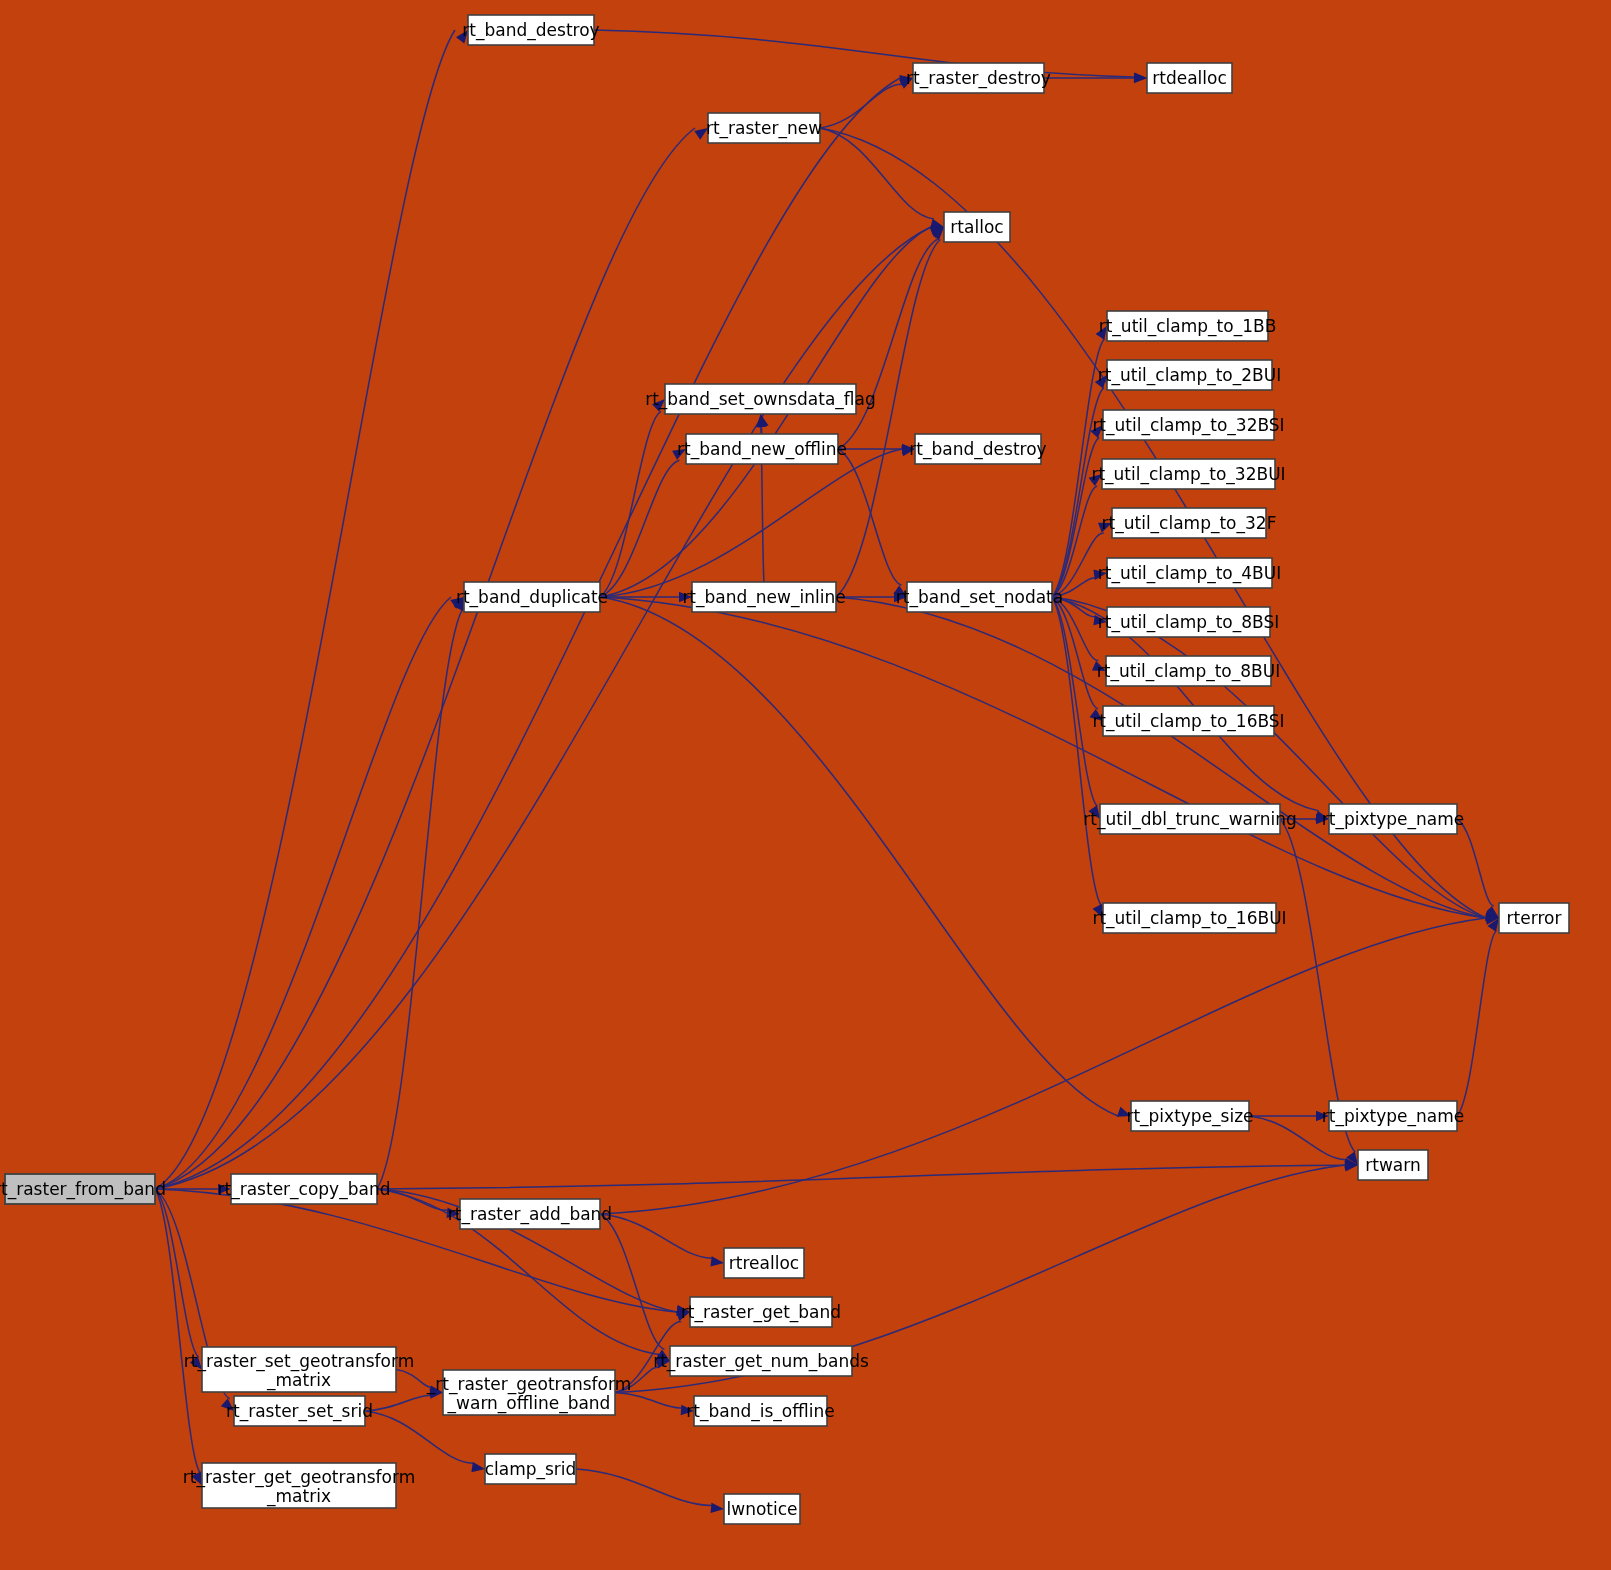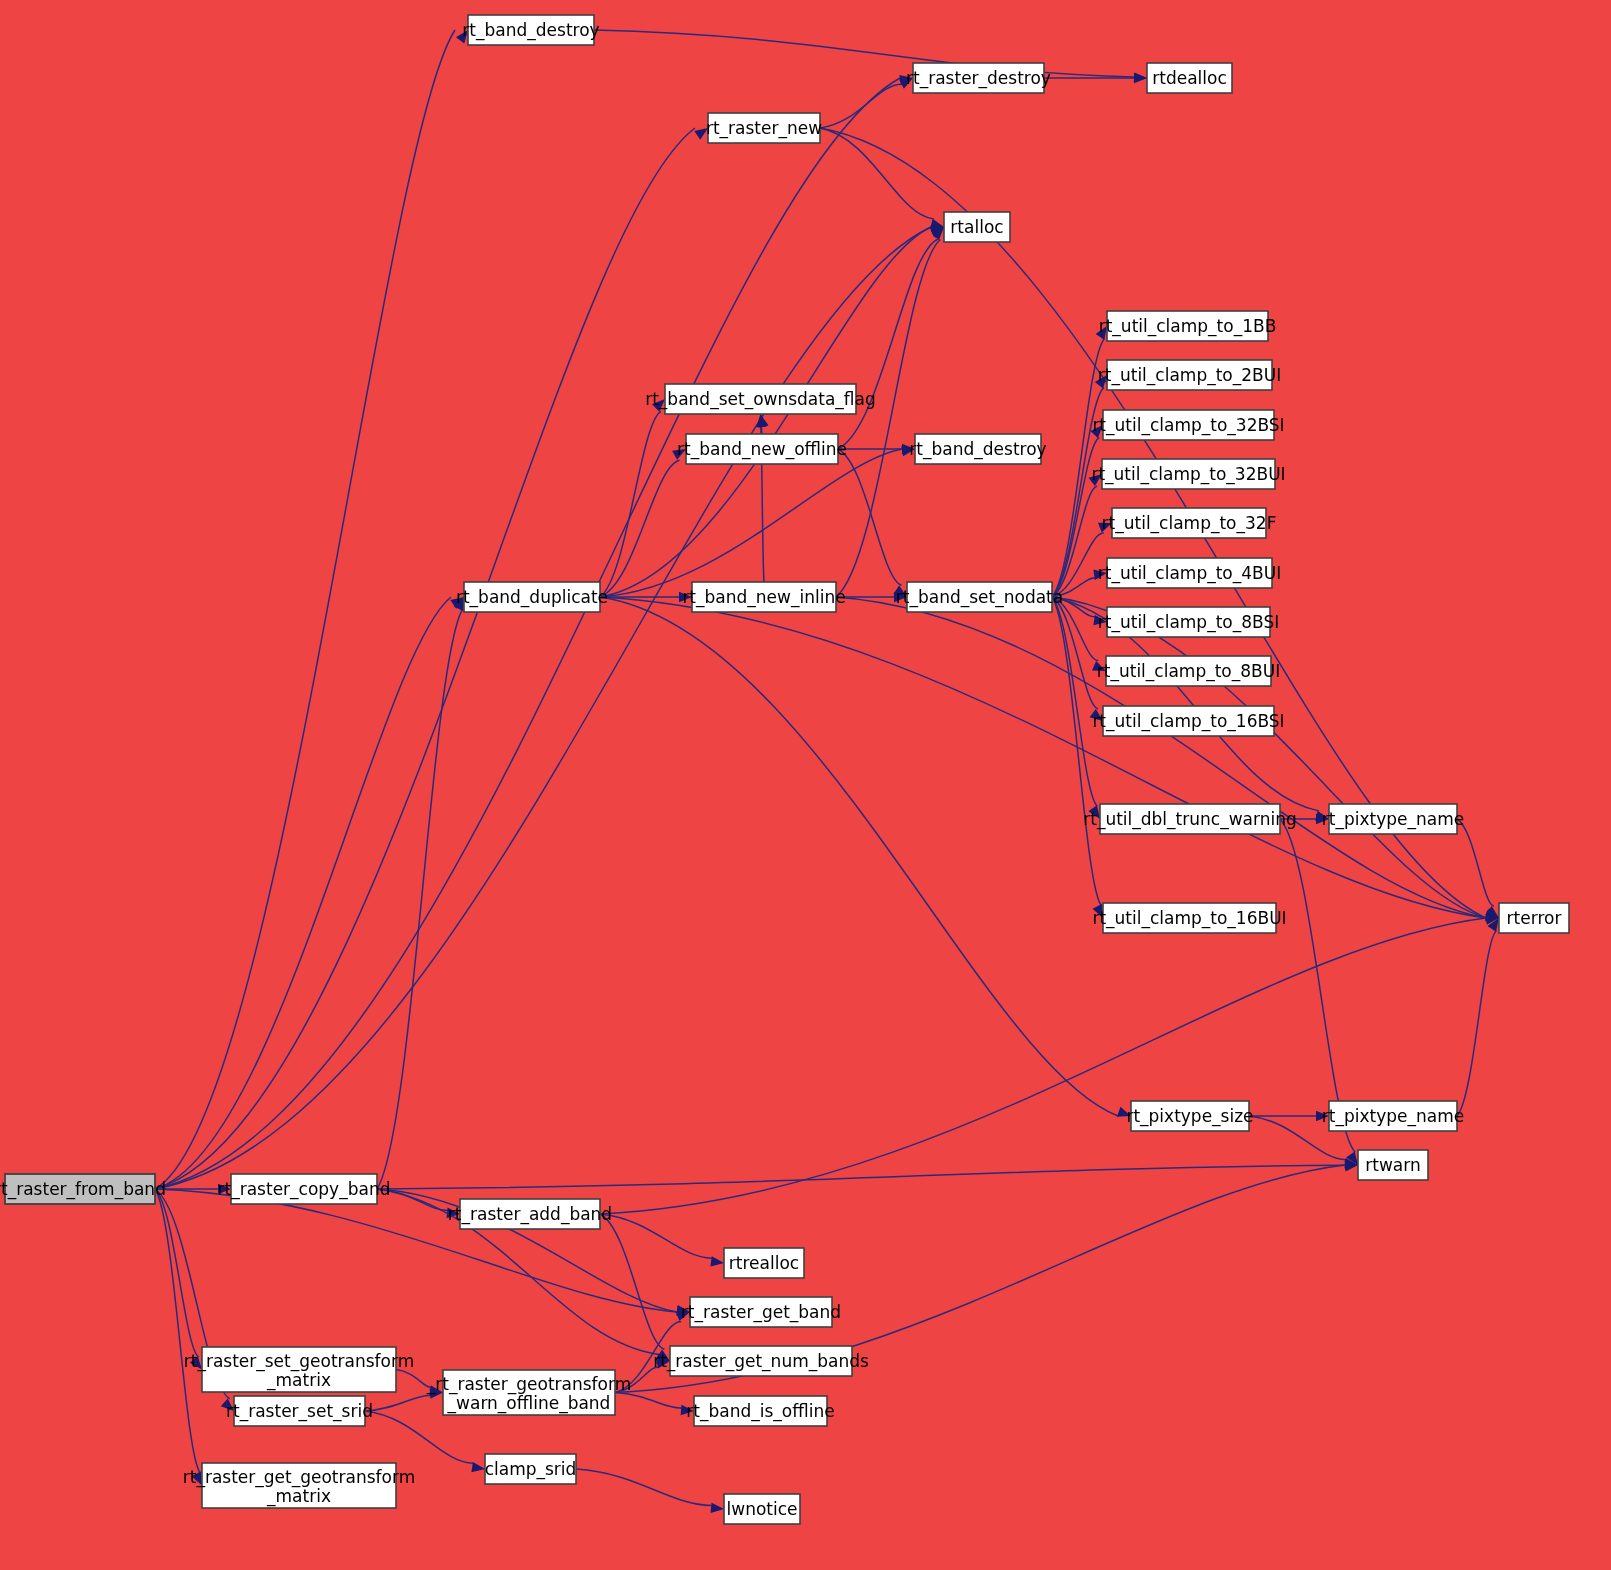--- a/index.html
+++ b/index.html
@@ -1,17 +1,17 @@
 <!DOCTYPE html>
 <html><head>
 <meta charset="utf-8">
 <style>
   html,body{margin:0;padding:0;background:#ffffff;}
   body{font-family:"DejaVu Sans","Liberation Sans",sans-serif;}
-  #graph-root{position:relative;width:1611px;height:1570px;background:#ef4444;overflow:hidden;}
+  #graph-root{position:relative;width:1611px;height:1570px;background:#c2410c;overflow:hidden;}
   svg#callgraph{position:absolute;left:0;top:0;width:1611px;height:1570px;}
   .node-box{fill:#ffffff;stroke:#404040;stroke-width:1.6;}
   .node-box.root{fill:#bfbfbf;stroke:#404040;stroke-width:1.8;}
   .node-label{font-family:"DejaVu Sans","Liberation Sans",sans-serif;font-size:17px;fill:#000000;
               dominant-baseline:middle;text-anchor:middle;}
   .edge{fill:none;stroke:#2a2a7a;stroke-width:1.5;}
   .arrowhead{fill:#191970;stroke:none;}
 </style>
 </head>
 <body>

